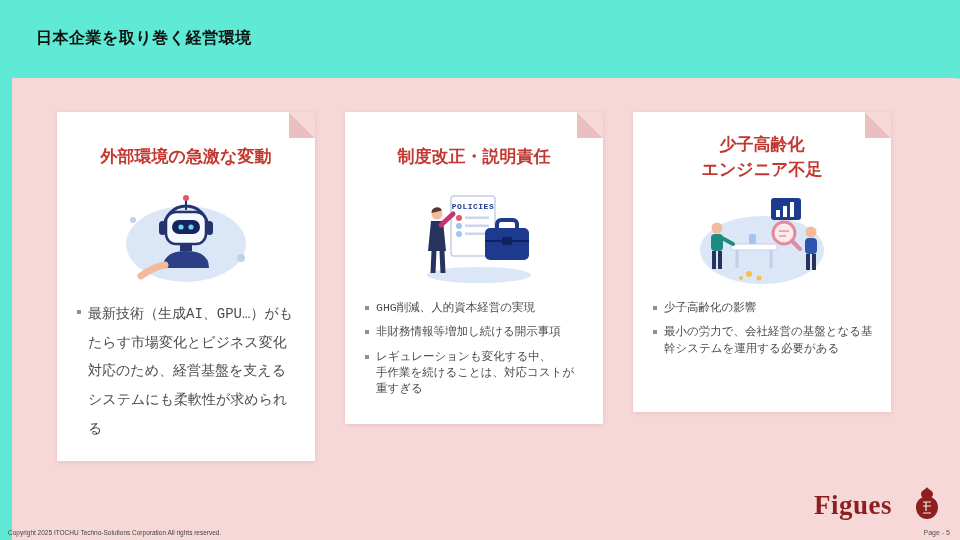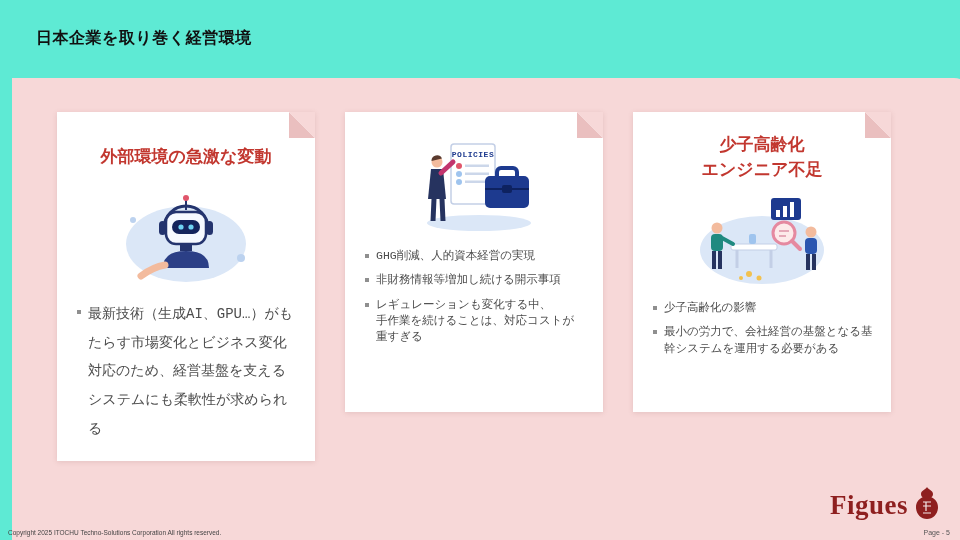--- a/index.html
+++ b/index.html
@@ -59,21 +59,21 @@
   .bullets li::before{
     content:"";position:absolute;left:2px;top:6px;width:4px;height:4px;background:#8f8f8f;
   }
   .bullets.wide li{font-size:14px;line-height:2.05;margin-bottom:0;}
   .bullets.wide li::before{top:10px;}
 
   .copyright{
     position:absolute;left:8px;bottom:4px;font-size:6.5px;color:#444;
   }
   .logo-block{
-    position:absolute;right:20px;bottom:16px;display:flex;align-items:center;gap:6px;
+    position:absolute;right:20px;bottom:16px;display:flex;align-items:center;gap:22px;
   }
   .logo-text{
     font-family:"Liberation Serif",serif;font-weight:bold;font-size:27px;
     color:var(--logo-red);letter-spacing:0.5px;line-height:1;
   }
   .page-label{
     position:absolute;right:10px;bottom:4px;font-size:7px;color:#555;
   }
 </style>
 </head>
@@ -110,20 +110,21 @@
           </svg>
         </div>
         <ul class="bullets wide">
           <li>最新技術（生成AI、GPU…）がもたらす市場変化とビジネス変化対応のため、経営基盤を支えるシステムにも柔軟性が求められる</li>
         </ul>
       </section>
 
       <section class="card">
         <span class="fold-flap"></span>
         <span class="fold-cut"></span>
+        <h2 class="card-title">制度改正・説明責任</h2>
         <div class="card-illo">
           <svg width="150" height="100" viewBox="0 0 150 100">
             <ellipse cx="80" cy="87" rx="52" ry="8" fill="var(--light-blue)"></ellipse>
             <rect x="52" y="8" width="44" height="60" rx="3" fill="#fff" stroke="#c3cfe6" stroke-width="1.5"></rect>
             <text x="74" y="21" text-anchor="middle" font-size="8" font-weight="bold" fill="#1d3a8f" letter-spacing="0.5">POLICIES</text>
             <circle cx="60" cy="30" r="3" fill="#e0566b"></circle>
             <rect x="66" y="28.5" width="24" height="2.5" fill="#ccd7ea"></rect>
             <circle cx="60" cy="38" r="3" fill="#9fc4ee"></circle>
             <rect x="66" y="36.5" width="24" height="2.5" fill="#ccd7ea"></rect>
             <circle cx="60" cy="46" r="3" fill="#9fc4ee"></circle>

